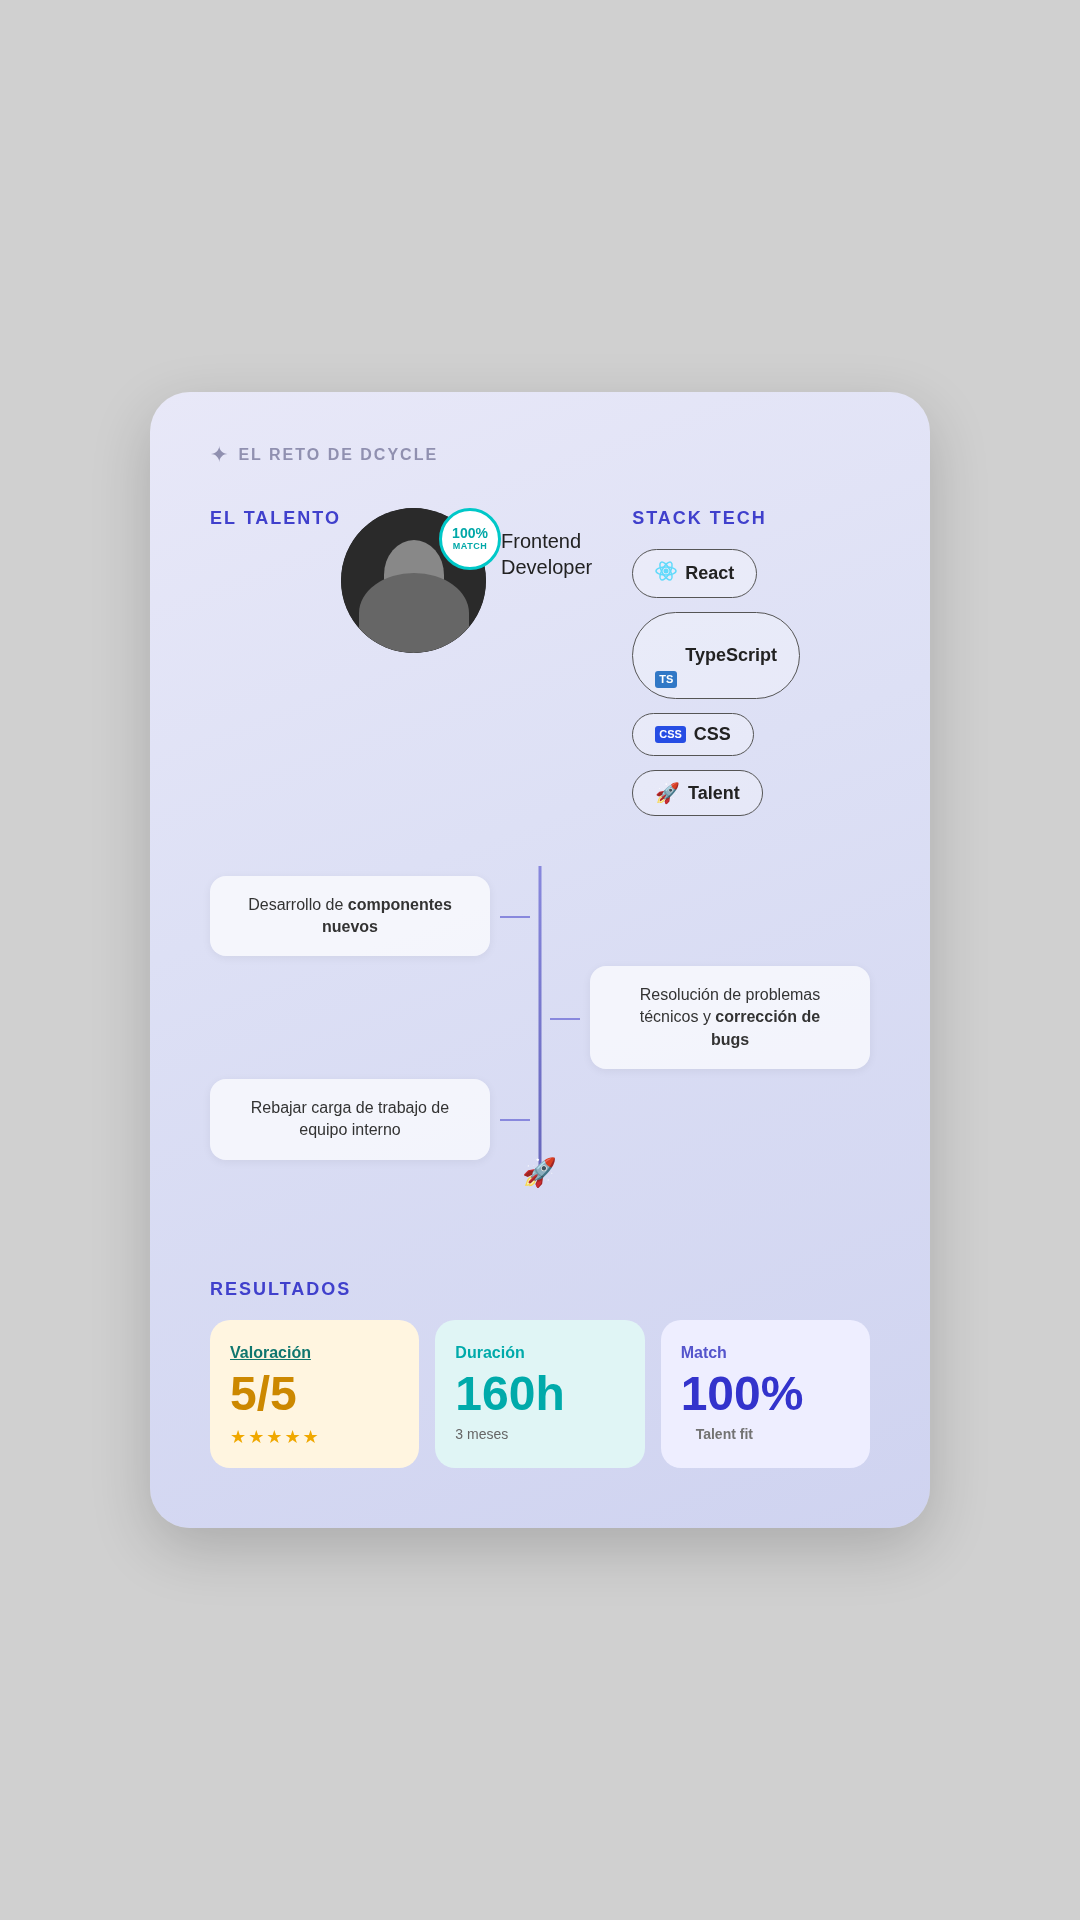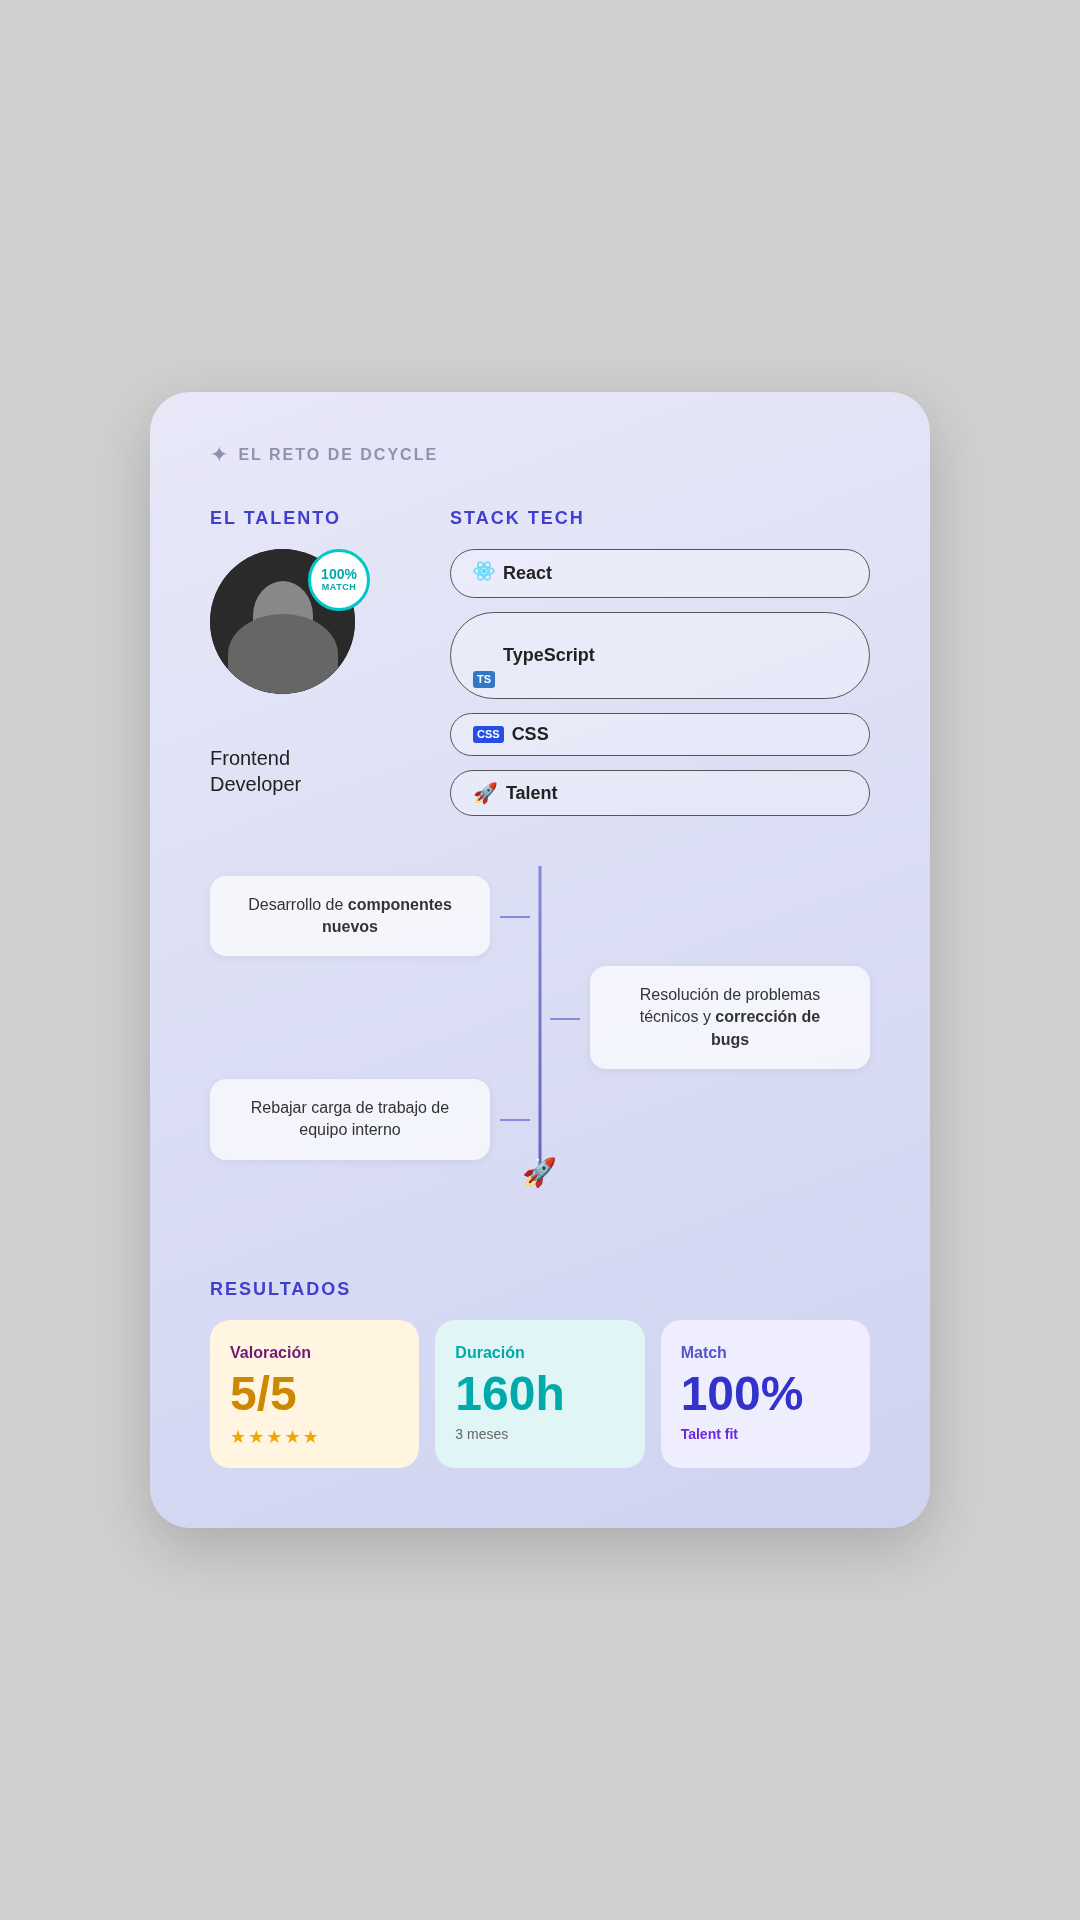--- a/index.html
+++ b/index.html
@@ -53,21 +53,20 @@
 
     
     .talent-stack-row {
       display: flex;
       gap: 40px;
       margin-bottom: 50px;
     }
 
     .talent-section {
       display: flex;
-      flex-direction: column;
       align-items: flex-start;
       min-width: 200px;
     }
 
     .avatar-wrapper {
       position: relative;
       width: 160px;
       height: 160px;
       margin-bottom: 16px;
     }
@@ -156,21 +155,20 @@
     
     .stack-section {
       flex: 1;
     }
 
     .tech-tags {
       display: flex;
       flex-wrap: wrap;
       gap: 14px;
       margin-top: 8px;
-      flex-direction: column;
     }
 
     .tech-tag {
       display: flex;
       align-items: center;
       gap: 8px;
       padding: 10px 22px;
       border: 1.5px solid #555;
       border-radius: 50px;
       background: rgba(255,255,255,0.3);
@@ -320,38 +318,38 @@
       background: #e0f5f5;
     }
     .result-card.match {
       background: #eeeeff;
     }
 
     .result-label {
       font-size: 16px;
       font-weight: 600;
     }
-    .result-card.valoracion .result-label { color: #701a75; }
+    .result-card.valoracion .result-label { color: #0f766e; text-decoration: underline; }
     .result-card.duracion .result-label { color: #00aaaa; }
     .result-card.match .result-label { color: #5555cc; }
 
     .result-value {
       font-size: 48px;
       font-weight: 900;
       line-height: 1;
     }
     .result-card.valoracion .result-value { color: #cc8800; }
     .result-card.duracion .result-value { color: #00aaaa; }
     .result-card.match .result-value { color: #3333cc; }
 
     .result-sub {
       font-size: 14px;
       color: #666;
     }
-    .result-card.match .result-sub { color: #6d28d9; font-weight: 600; }
+    .result-card.match .result-sub { color: #737373; font-weight: 600; margin-left: 15px; }
 
     .stars {
       font-size: 18px;
       color: #f0a800;
       letter-spacing: 2px;
     }
   </style>
 </head>
 <body>
 

